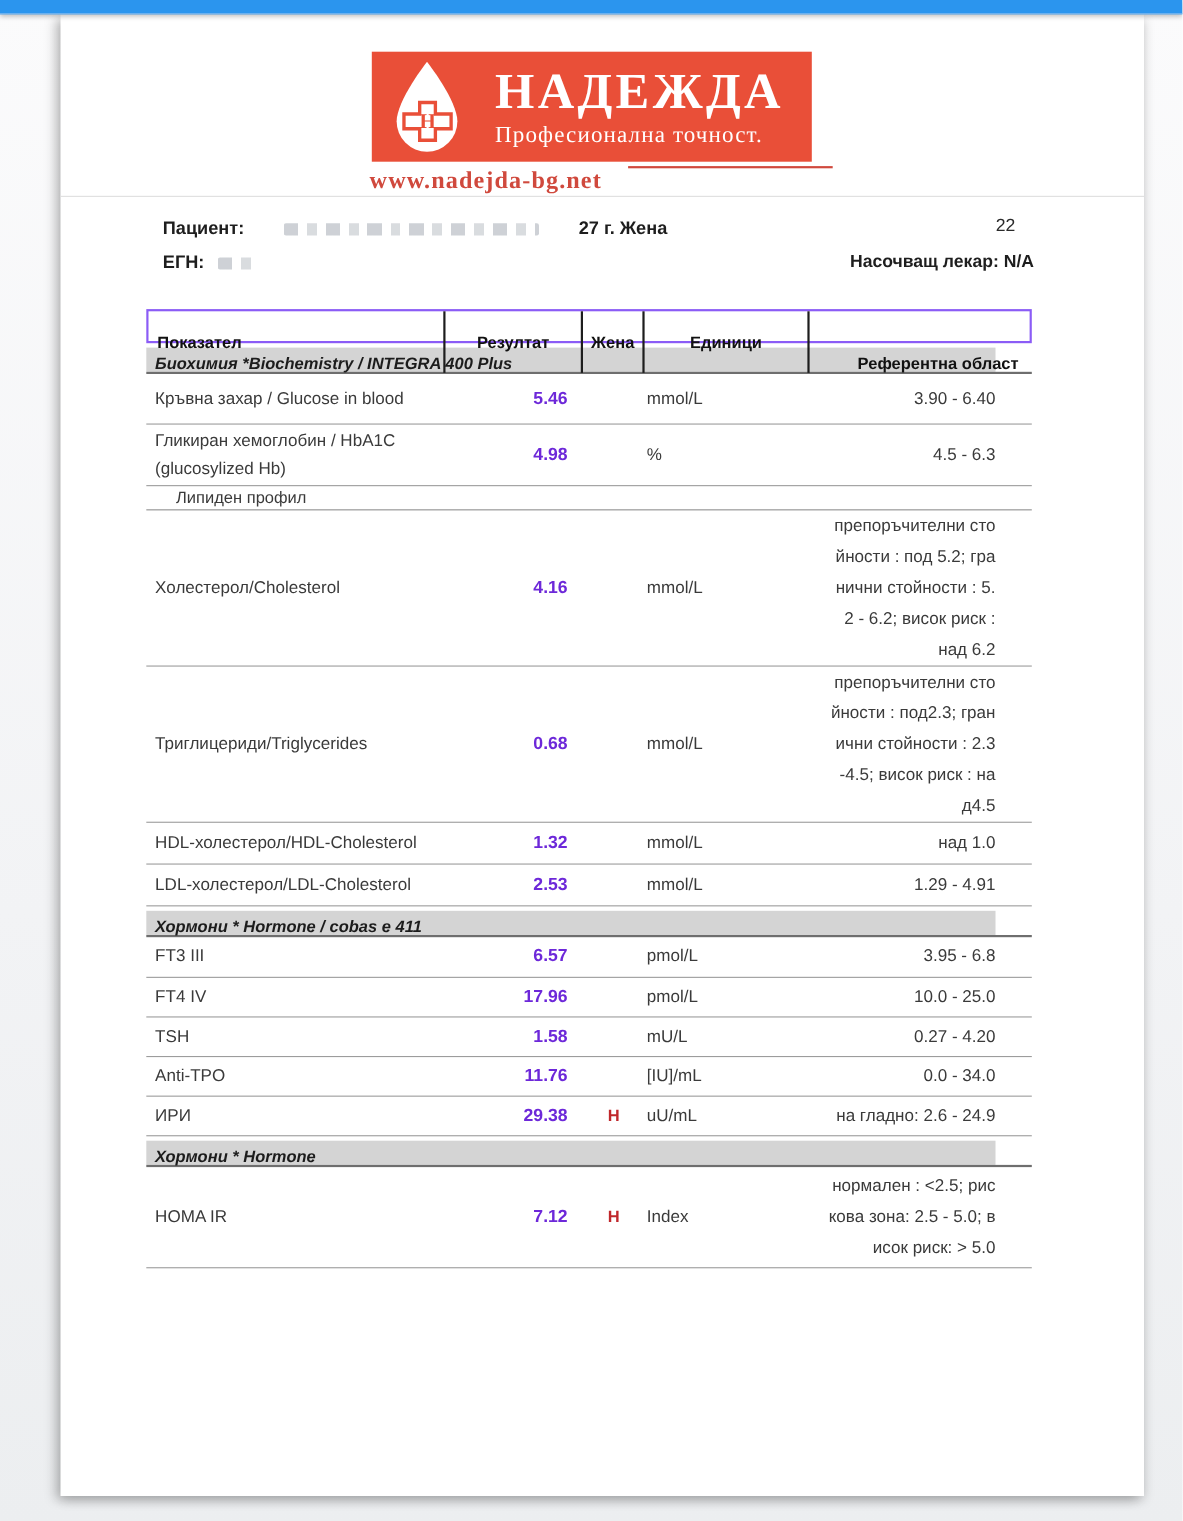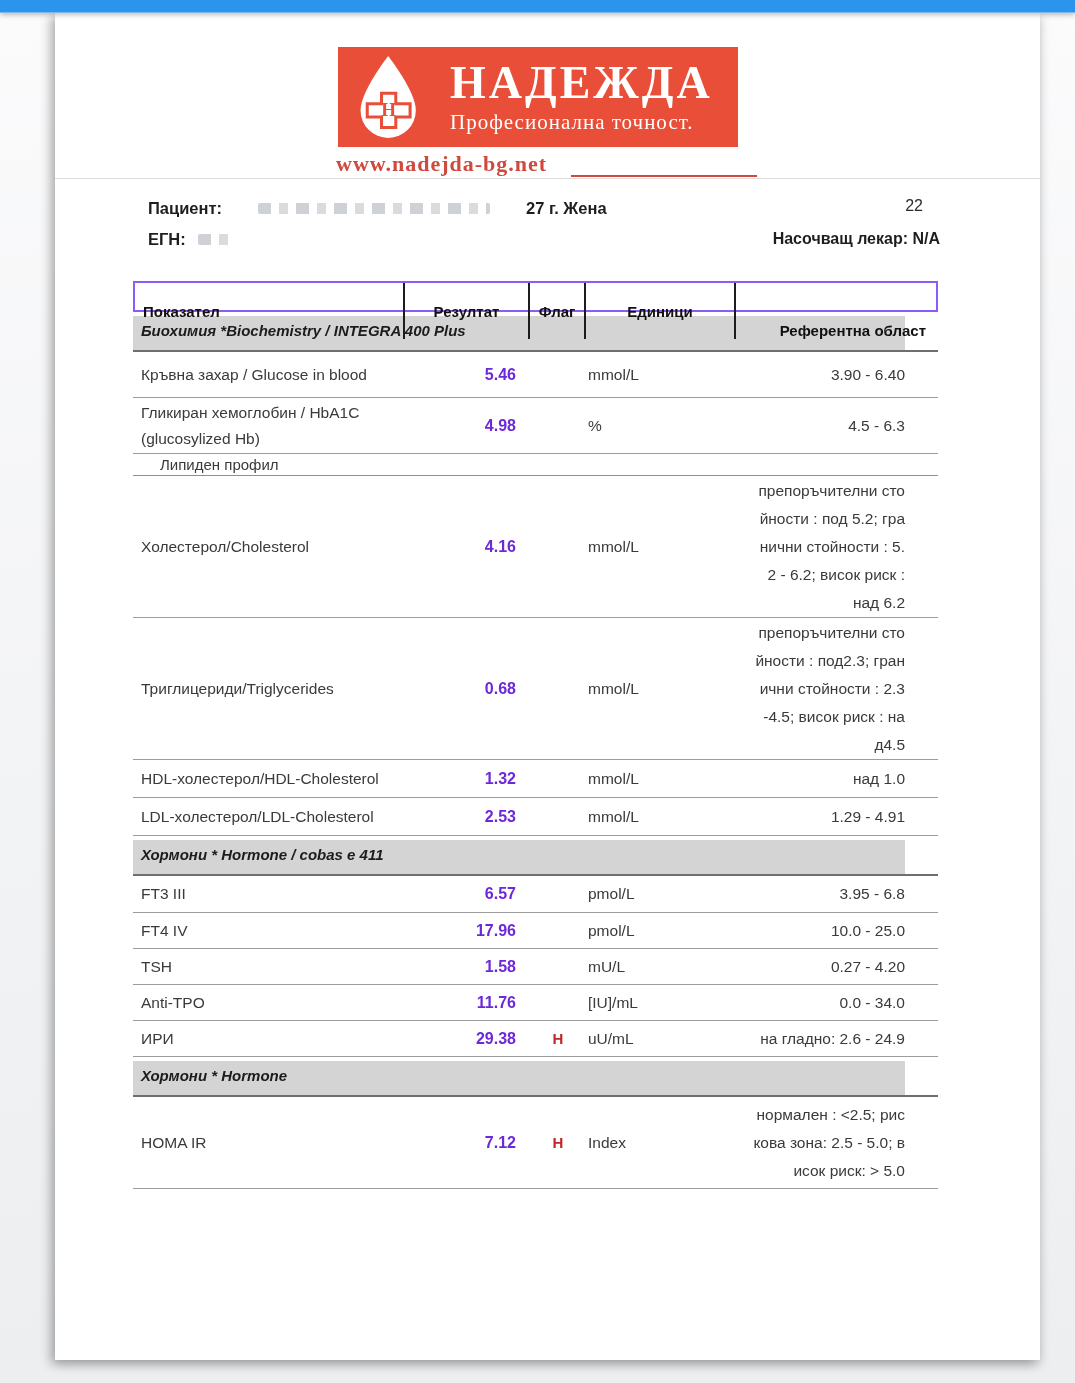--- a/index.html
+++ b/index.html
@@ -20,21 +20,21 @@
     box-shadow:-6px 4px 10px rgba(0,0,0,.18), 0 4px 10px rgba(0,0,0,.22);
   }
   
   .logo-box {
     position:absolute; left:283px; top:34px; width:400px; height:100px;
     background:#e94f38; display:flex; align-items:center; padding-left:14px;
   }
   .logo-text { margin-left:18px; color:#fff; font-family:"Liberation Serif", serif; }
   .logo-title { font-size:46px; font-weight:bold; letter-spacing:3px; line-height:46px; }
   .logo-slogan { font-size:21px; letter-spacing:1px; margin-top:4px; }
-  .url-row { position:absolute; left:281px; top:138px; width:460px; display:flex; align-items:flex-end; }
+  .url-row { position:absolute; left:281px; top:138px; width:460px; display:flex; align-items:flex-start; }
   .url-text {
     font-family:"Liberation Serif", serif; font-weight:bold; font-size:22px;
     color:#d0493d; letter-spacing:1px;
   }
   .red-line { width:186px; height:2px; background:#d0493d; margin-left:24px; }
   .fold-line { position:absolute; left:0; top:165px; width:985px; height:1px; background:#dedede; }
   
   .pat-row1 { position:absolute; left:93px; top:186px; font-size:16.5px; font-weight:bold; color:#1e1e1e; display:flex; align-items:center;gap:24px; }
   .pat-row2 { position:absolute; left:93px; top:217px; font-size:16.5px; font-weight:bold; color:#1e1e1e; display:flex; align-items:center; }
   .smudge {
@@ -51,21 +51,21 @@
   .thead {
     display:grid; grid-template-columns:270px 125px 56px 150px 196px;
     border:2px solid #8b5cf6; height:31px;
   }
   .th { font-size:15px; font-weight:bold; color:#111; display:flex; align-items:center; border-right:2px solid #1d1d1d; }
   .th:last-child { border-right:none;margin-top:39px; }
   .th.l { padding-left:8px; justify-content:flex-start; }
   .th.c { justify-content:center; }
   .th.r { justify-content:flex-end; padding-right:6px; }
   .sec {
-    width:772px; height:34px; margin-top:4px; background:#d4d4d4;
+    width:772px; height:22px; margin-top:4px; background:#d4d4d4;
     font-size:15px; font-weight:bold; font-style:italic; color:#1c1c1c;
     line-height:30px; padding-left:8px;
   }
   .dark-hr { width:805px; height:2px; background:#6e6e6e; }
   .row {
     display:grid; grid-template-columns:272px 125px 56px 150px 202px;
     align-items:center; border-bottom:1px solid #9c9c9c;
   }
   .h46{min-height:46px} .h56{min-height:56px} .h22{min-height:22px}
   .h142{min-height:142px} .h38{min-height:38px} .h37{min-height:37px}
@@ -114,21 +114,21 @@
     <span>ЕГН:</span>
     <span class="smudge egn"></span>
   </div>
   <div class="doctor">Насочващ лекар: N/A</div>
 
   <div class="tbl">
 
     <div class="thead">
       <div class="th l">Показател</div>
       <div class="th c">Резултат</div>
-      <div class="th c">Флаг</div>
+      <div class="th c">Жена</div>
       <div class="th c">Единици</div>
       <div class="th r">Референтна област</div>
     </div>
 
     <div class="sec">Биохимия *Biochemistry / INTEGRA 400 Plus</div>
     <div class="dark-hr"></div>
 
     <div class="row h46">
       <div class="cell cname">Кръвна захар / Glucose in blood</div>
       <div class="cell cres">5.46</div>

